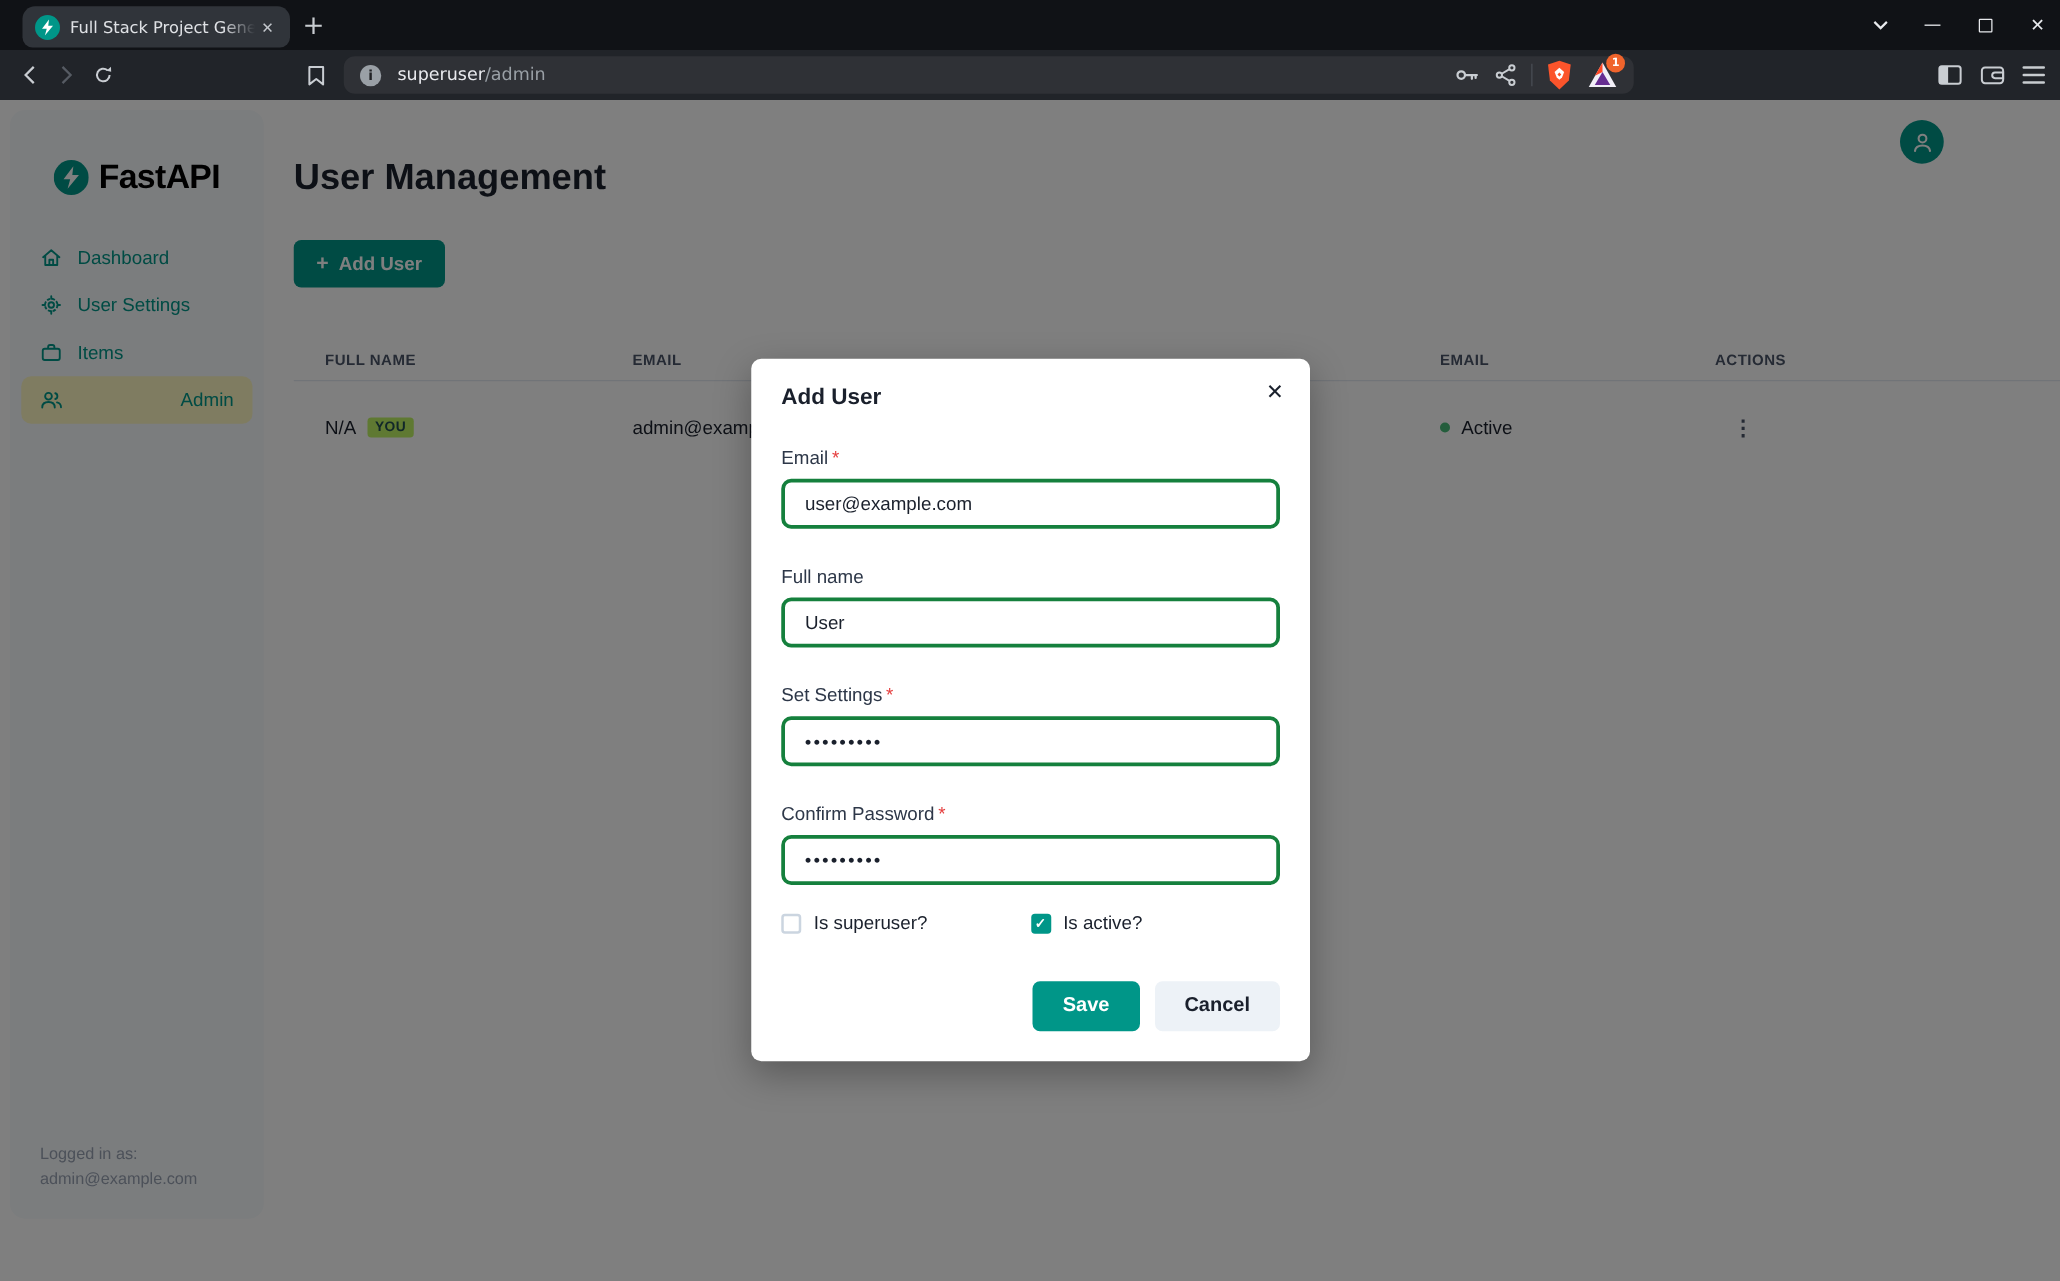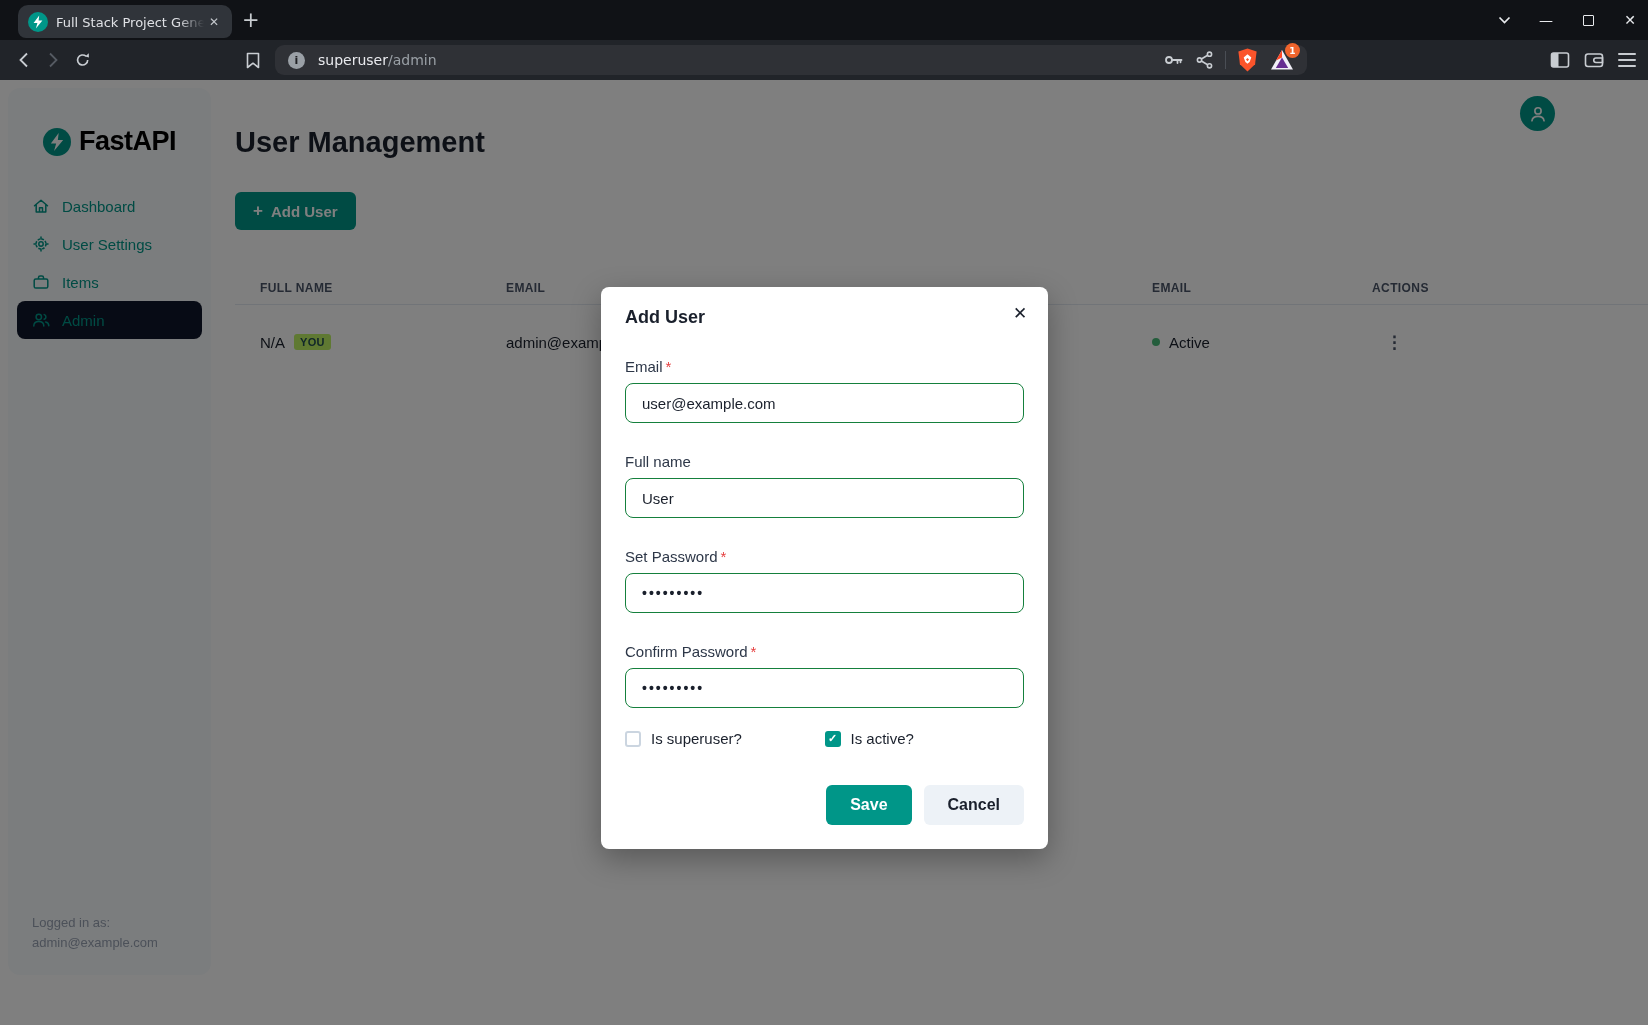--- a/index.html
+++ b/index.html
@@ -51,21 +51,21 @@
   
   .page { position:absolute; top:80px; left:0; right:0; bottom:0; background:#fff; }
 
   
   .sidebar { position:absolute; left:8px; top:8px; width:203px; height:887px; background:#F7FAFC; border-radius:12px; }
   .brand { display:flex; align-items:center; justify-content:center; gap:8px; margin-top:38px; }
   .brand-name { font-size:27px; font-weight:600; color:#000000; letter-spacing:-0.5px; }
   .nav { margin-top:30px; padding:0 9px; }
   .nav-item { display:flex; align-items:center; gap:12px; height:38px; padding:0 15px; border-radius:8px;
          color:#009688; font-size:15px; }
-  .nav-item.active { background:#0f172a; }
+  .nav-item.active { background:#fef9c3;justify-content:space-between; }
   .nav-item svg { flex:0 0 18px; }
   .sidebar-footer { position:absolute; left:24px; bottom:22px; font-size:13px; color:#98A2B3; line-height:20px; }
 
   
   .content { position:absolute; left:235px; top:0; right:0; }
   .page-title { margin-top:46px; font-size:29px; font-weight:bold; color:#1A202C; }
   .add-user-btn { margin-top:33px; display:inline-flex; align-items:center; gap:8px; background:#009688;
          color:#fff; font-size:15px; font-weight:bold; border:none; border-radius:6px; padding:0 18px; height:38px; }
   .add-user-btn .plus { font-size:17px; font-weight:bold; }
   .table { margin-top:41px; }
@@ -87,21 +87,21 @@
   .overlay { position:absolute; inset:0; background:rgba(0,0,0,0.5); z-index:10; }
   .modal { position:absolute; left:601px; top:207px; width:447px; z-index:20; background:#fff;
          border-radius:8px; padding:20px 24px 24px 24px; box-shadow:0 10px 30px rgba(0,0,0,0.3); }
   .modal-title { font-size:18px; font-weight:bold; color:#1A202C; }
   .modal-close { position:absolute; top:12px; right:14px; width:28px; height:28px; display:flex;
          align-items:center; justify-content:center; font-size:17px; color:#1A202C; }
   .field { margin-top:0; }
   .field-label { margin-top:20px; margin-bottom:8px; font-size:15px; color:#2D3748; }
   .field-label:first-of-type { margin-top:30px; }
   .req { color:#E53E3E; margin-left:3px; }
-  .field input { width:100%; height:40px; border:1px solid #15803d; border-radius:8px; padding:0 16px;
+  .field input { width:100%; height:40px; border:3px solid #15803d; border-radius:8px; padding:0 16px;
          font-size:15px; color:#1A202C; font-family:"Liberation Sans", sans-serif; outline:none; background:#fff; }
   .field input.pw { font-weight:bold; letter-spacing:2px; font-size:14px; }
   .checks { display:flex; margin-top:22px; }
   .check-item { display:flex; align-items:center; gap:10px; width:50%; font-size:15px; color:#1A202C; }
   .box { width:16px; height:16px; border-radius:3px; flex:0 0 16px; display:flex; align-items:center; justify-content:center; }
   .box.unchecked { border:2px solid #CBD5E0; background:#fff; }
   .box.checked { background:#009688; color:#fff; font-size:11px; font-weight:bold; }
   .modal-footer { display:flex; justify-content:flex-end; gap:12px; margin-top:38px; }
   .btn { height:40px; border:none; border-radius:6px; font-size:16px; font-weight:bold;
          font-family:"Liberation Sans", sans-serif; padding:0 24px; }
@@ -325,21 +325,21 @@
 
       <div class="field">
         <div class="field-label">
           <span>Full name</span>
         </div>
         <input type="text" value="User" style="">
       </div>
 
       <div class="field">
         <div class="field-label">
-          <span>Set Password</span><span class="req">*</span>
+          <span>Set Settings</span><span class="req">*</span>
         </div>
         <input type="text" class="pw" value="•••••••••" style="">
       </div>
 
       <div class="field">
         <div class="field-label">
           <span>Confirm Password</span><span class="req">*</span>
         </div>
         <input type="text" class="pw" value="•••••••••" style="">
       </div>

